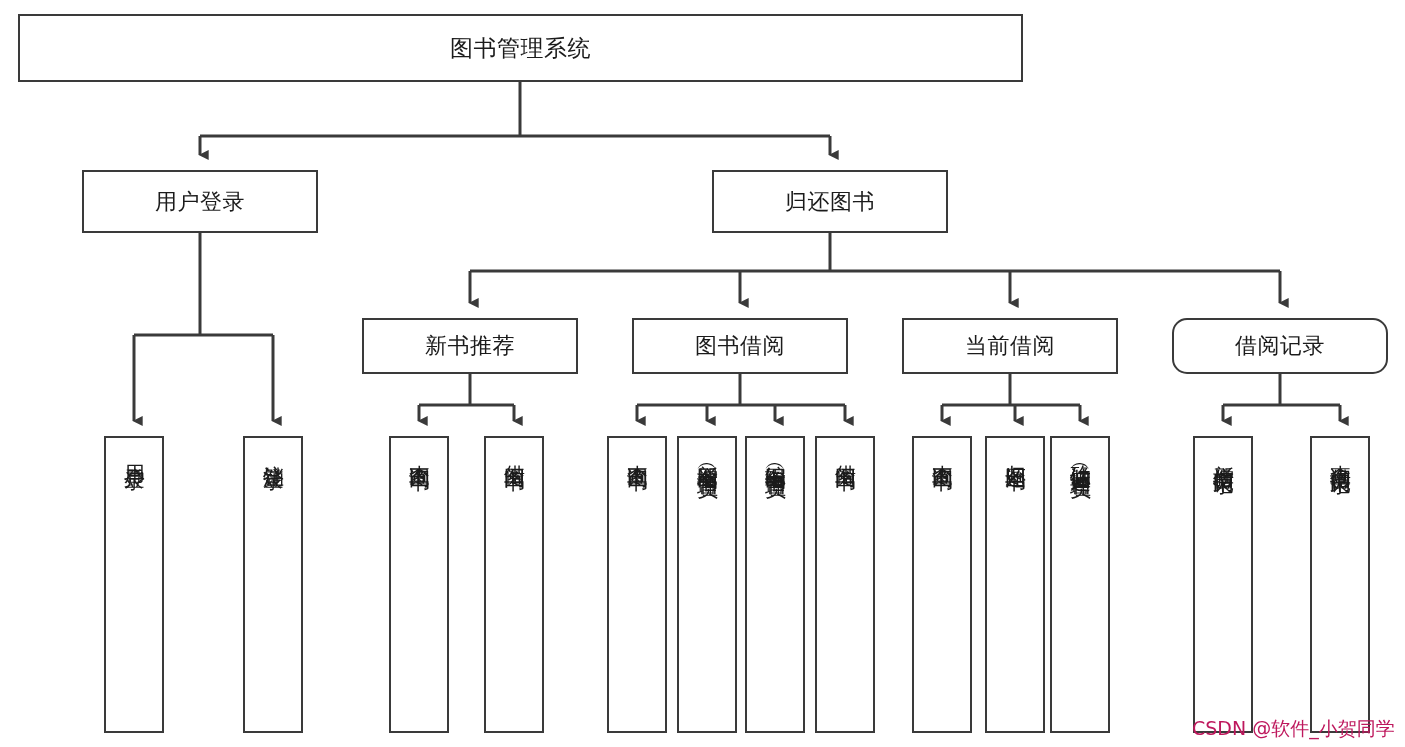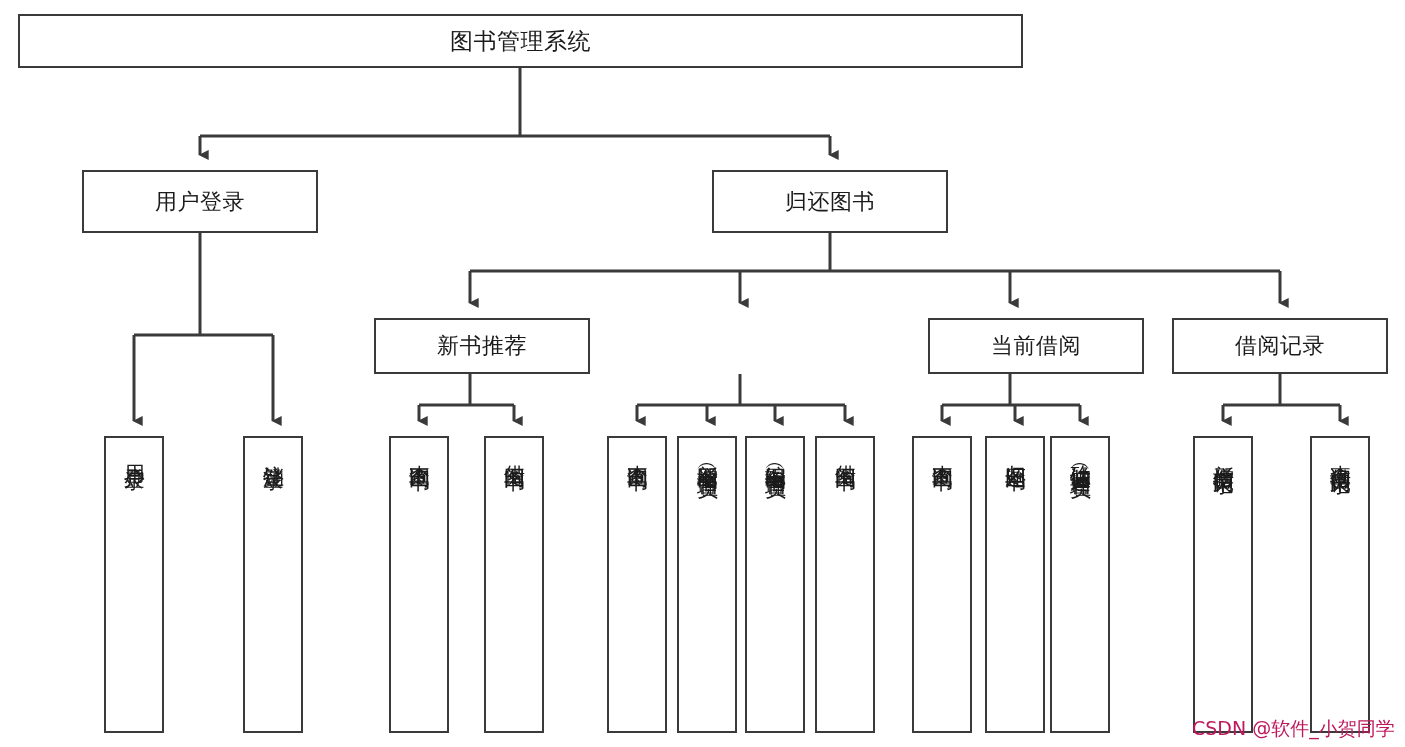--- a/index.html
+++ b/index.html
@@ -118,38 +118,41 @@
       <path d="M 1015 405 L 1015 421" marker-end="url(#arrow)"></path>
       <path d="M 1080 405 L 1080 421" marker-end="url(#arrow)"></path>
 
       <path d="M 1280 374 L 1280 405"></path>
       <path d="M 1223 405 L 1340 405"></path>
       <path d="M 1223 405 L 1223 421" marker-end="url(#arrow)"></path>
       <path d="M 1340 405 L 1340 421" marker-end="url(#arrow)"></path>
     </g>
   </svg>
 
-  <div class="node horiz root" style="left:18px; top:14px; width:1005px; height:54px;">
+  <div class="node horiz root" style="left:18px; top:14px; width:1005px; height:68px;">
     <span class="lbl">图书管理系统</span>
   </div>
 
   <div class="node horiz" style="left:82px; top:170px; width:236px; height:63px;">
     <span class="lbl">用户登录</span>
   </div>
   <div class="node horiz" style="left:712px; top:170px; width:236px; height:63px;">
     <span class="lbl">归还图书</span>
   </div>
 
-  <div class="node horiz" style="left:362px; top:318px; width:216px; height:56px;margin-left:12px;">
+  <div class="node horiz" style="left:362px; top:318px; width:216px; height:56px;">
     <span class="lbl">新书推荐</span>
   </div>
-  <div class="node horiz" style="left:902px; top:318px; width:216px; height:56px;margin-left:26px;">
+  <div class="node horiz" style="left:632px; top:318px; width:216px; height:56px;">
+    <span class="lbl">图书借阅</span>
+  </div>
+  <div class="node horiz" style="left:902px; top:318px; width:216px; height:56px;">
     <span class="lbl">当前借阅</span>
   </div>
-  <div class="node horiz" style="left:1172px; top:318px; width:216px; height:56px;">
+  <div class="node horiz" style="left:1172px; top:318px; width:216px; height:56px;border-radius:15px;">
     <span class="lbl">借阅记录</span>
   </div>
 
   <div class="node vert" style="left:104px; top:436px; width:60px; height:297px;">
     <span class="lbl">用户登录</span>
   </div>
   <div class="node vert" style="left:243px; top:436px; width:60px; height:297px;">
     <span class="lbl">注销登录</span>
   </div>
 

